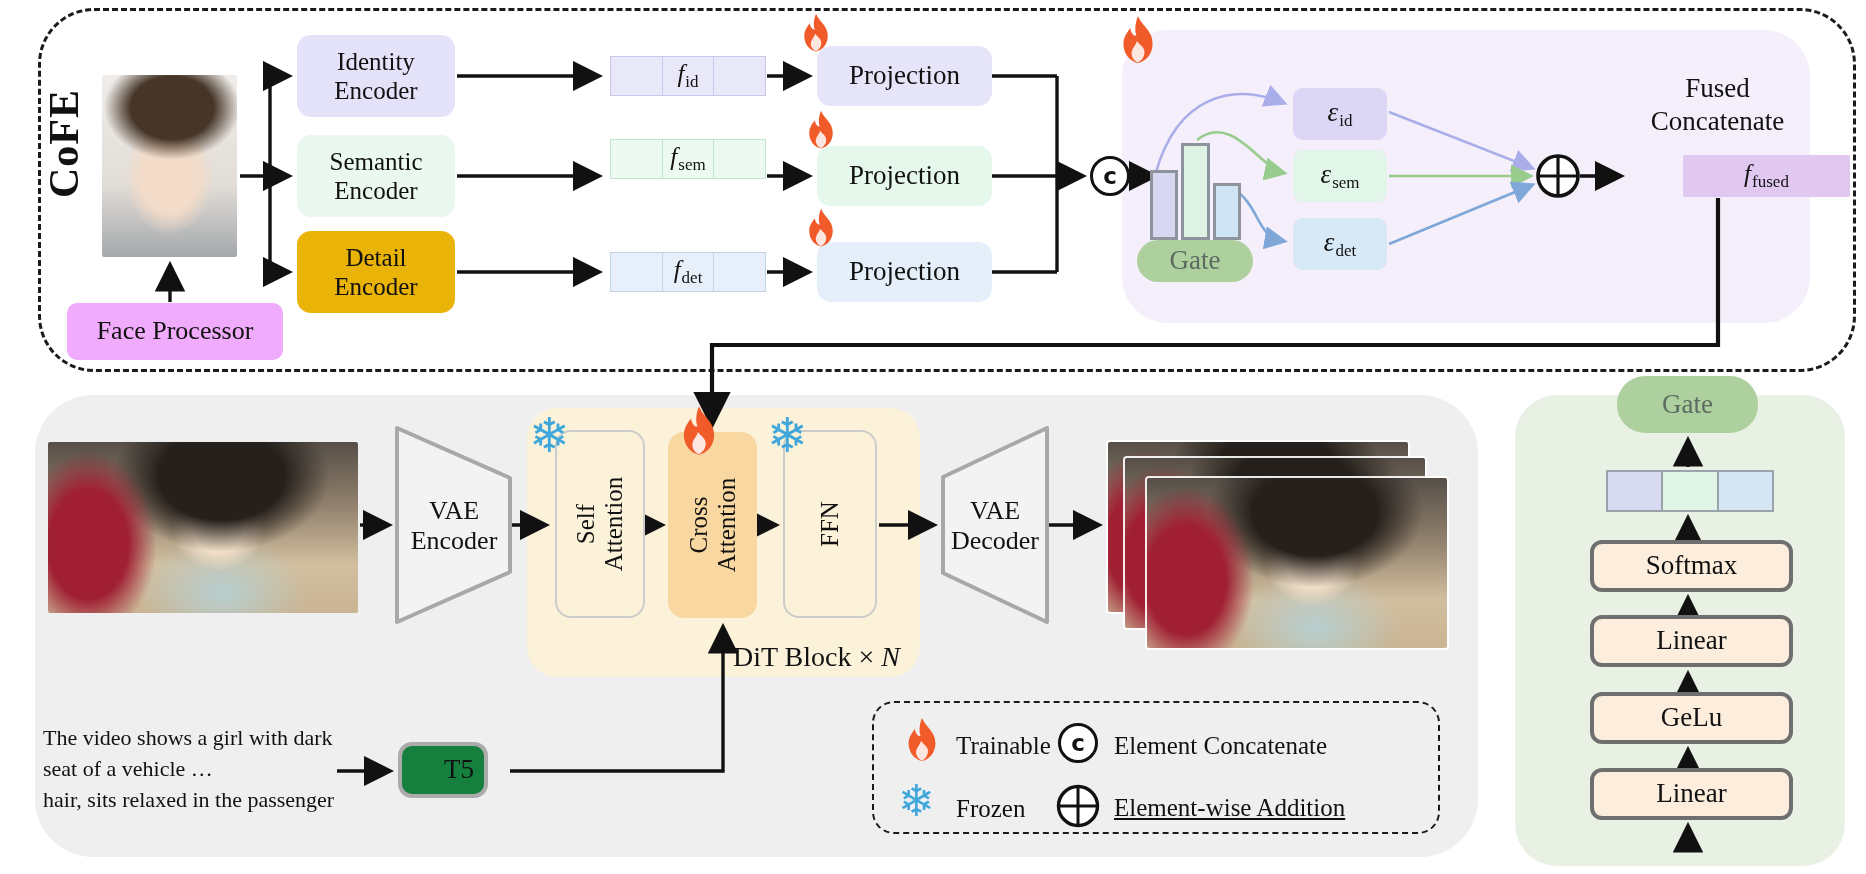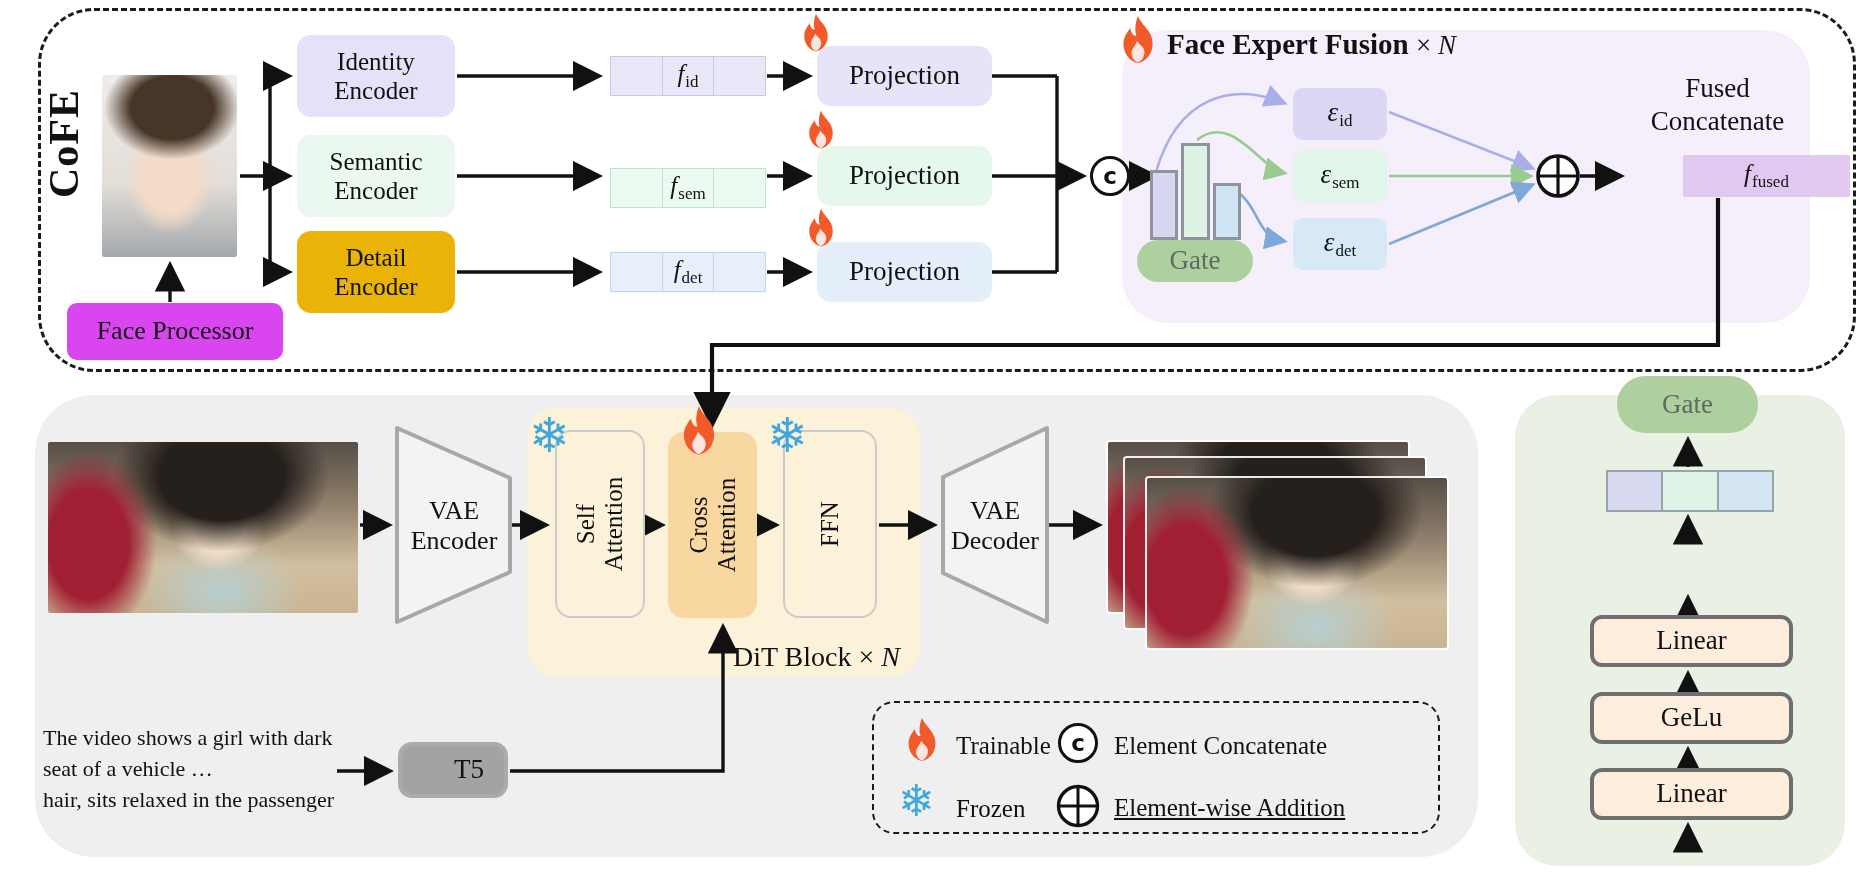--- a/index.html
+++ b/index.html
@@ -36,29 +36,29 @@
   .fusion-title{position:absolute;z-index:3;font-weight:bold;font-size:29px;white-space:nowrap;}
   .fusion-title .times{font-weight:normal;font-size:27px;}
   .it{font-style:italic;}
   .bar{position:absolute;z-index:3;border:3px solid #8D949B;box-sizing:border-box;}
   .pill{border-radius:26px;background:#ADD09E;color:#5e6b61;font-size:27px;}
   .eps{width:94px;height:52px;border-radius:10px;}
   .eps-id{background:#DBD7F5;} .eps-sem{background:#E2F5E9;} .eps-det{background:#D7E9F7;}
   .eps .mathlbl{font-size:27px;}
   .caption{position:absolute;z-index:3;font-size:27px;line-height:1.22;text-align:center;}
   .fusedbox{width:167px;height:42px;background:#E1C8F0;border-radius:2px;}
-  .fproc{width:216px;height:57px;background:#d946ef;border-radius:10px;font-size:26px;align-items:center;}
+  .fproc{width:216px;height:57px;background:#f0abfc;border-radius:10px;font-size:26px;align-items:center;}
   .traplbl{position:absolute;z-index:3;font-size:26px;line-height:1.15;text-align:center;}
   .dblk{width:90px;height:188px;border:2.5px solid #CBCBCB;border-radius:16px;background:#FBF2D9;position:absolute;z-index:3;box-sizing:border-box;}
   .dblk-hot{background:#F9D7A0;border:none;}
   .rlab{position:absolute;left:50%;top:50%;transform:translate(-50%,-50%) rotate(-90deg);
         font-size:25px;line-height:1.12;text-align:center;white-space:nowrap;}
   .rlab span{display:block;}
   .ditlbl{position:absolute;z-index:3;font-size:28px;white-space:nowrap;}
-  .t5{width:110px;height:56px;background:#a3a3a3;border:4px solid #ABABAB;border-radius:14px;font-size:27px;padding-left:32px;}
+  .t5{width:90px;height:56px;background:#15803d;border:4px solid #ABABAB;border-radius:14px;font-size:27px;padding-left:32px;}
   .prompt{position:absolute;z-index:3;font-size:22px;line-height:1.42;white-space:nowrap;}
   .legend{position:absolute;z-index:3;left:872px;top:701px;width:568px;height:133px;
           border:2.5px dashed #1b1b1b;border-radius:22px;box-sizing:border-box;}
   .legend-label{position:absolute;font-size:25px;white-space:nowrap;}
   .snow{position:absolute;z-index:5;font-family:"DejaVu Sans",sans-serif;color:#3FA7DC;line-height:1;}
   .layerbox{left:1590px;width:203px;height:52px;background:#FCEDDD;border:4px solid #6F6F6F;border-radius:12px;font-size:27px;}
   .vec3{position:absolute;z-index:3;display:flex;left:1606px;top:470px;width:168px;height:42px;}
   .vec3 .cell{flex:1;border:2px solid #9AA2AA;margin-left:-2px;}
   .vec3 .cell:first-child{margin-left:0;}
   .vc1{background:#D8DAF1;} .vc2{background:#DFF3E6;} .vc3{background:#D4E6F4;}
@@ -187,21 +187,21 @@
     <span>Encoder</span>
   </div>
 
   <div class="feat feat-id" style="left:610px;top:56px;">
     <div class="cell"></div>
     <div class="cell">
         <span class="mathlbl"><span>f</span><span class="msub">id</span></span>
       </div>
     <div class="cell"></div>
   </div>
-  <div class="feat feat-sem" style="left:610px;top:168px;">
+  <div class="feat feat-sem" style="left:610px;top:139px;">
     <div class="cell"></div>
     <div class="cell">
         <span class="mathlbl"><span>f</span><span class="msub">sem</span></span>
       </div>
     <div class="cell"></div>
   </div>
   <div class="feat feat-det" style="left:610px;top:252px;">
     <div class="cell"></div>
     <div class="cell">
         <span class="mathlbl"><span>f</span><span class="msub">det</span></span>
@@ -216,24 +216,20 @@
       <span>Projection</span>
     </div>
   <div class="box proj proj-det" style="left:817px;top:242px;">
       <span>Projection</span>
     </div>
 
   <div class="cnode" style="left:1090px;top:156px;">
     <span>c</span>
   </div>
 
-  <div class="fusion-title" style="left:1167px;top:28px;">
-    <span>Face Expert Fusion</span>
-    <span class="times"> <span>×</span> <span class="it">N</span></span>
-  </div>
   <div class="bar" style="left:1150px;top:170px;width:28px;height:70px;background:#D8D7F2;"></div>
   <div class="bar" style="left:1181px;top:143px;width:29px;height:97px;background:#DFF3E4;"></div>
   <div class="bar" style="left:1213px;top:183px;width:28px;height:57px;background:#CFE4F5;"></div>
   <div class="box pill" style="left:1137px;top:240px;width:116px;height:42px;">
     <span>Gate</span>
   </div>
 
   <div class="box eps eps-id" style="left:1293px;top:88px;">
     <span class="mathlbl"><span>ε</span><span class="msub">id</span></span>
   </div>
@@ -309,20 +305,23 @@
   </div>
 
   <div class="box pill" style="left:1617px;top:376px;width:141px;height:57px;border-radius:28px;">
     <span>Gate</span>
   </div>
   <div class="vec3">
     <div class="cell vc1"></div>
     <div class="cell vc2"></div>
     <div class="cell vc3"></div>
   </div>
+  <div class="box layerbox" style="top:540px;">
+      <span>Softmax</span>
+    </div>
   <div class="box layerbox" style="top:615px;">
       <span>Linear</span>
     </div>
   <div class="box layerbox" style="top:692px;">
       <span>GeLu</span>
     </div>
   <div class="box layerbox" style="top:768px;">
       <span>Linear</span>
     </div>
 

